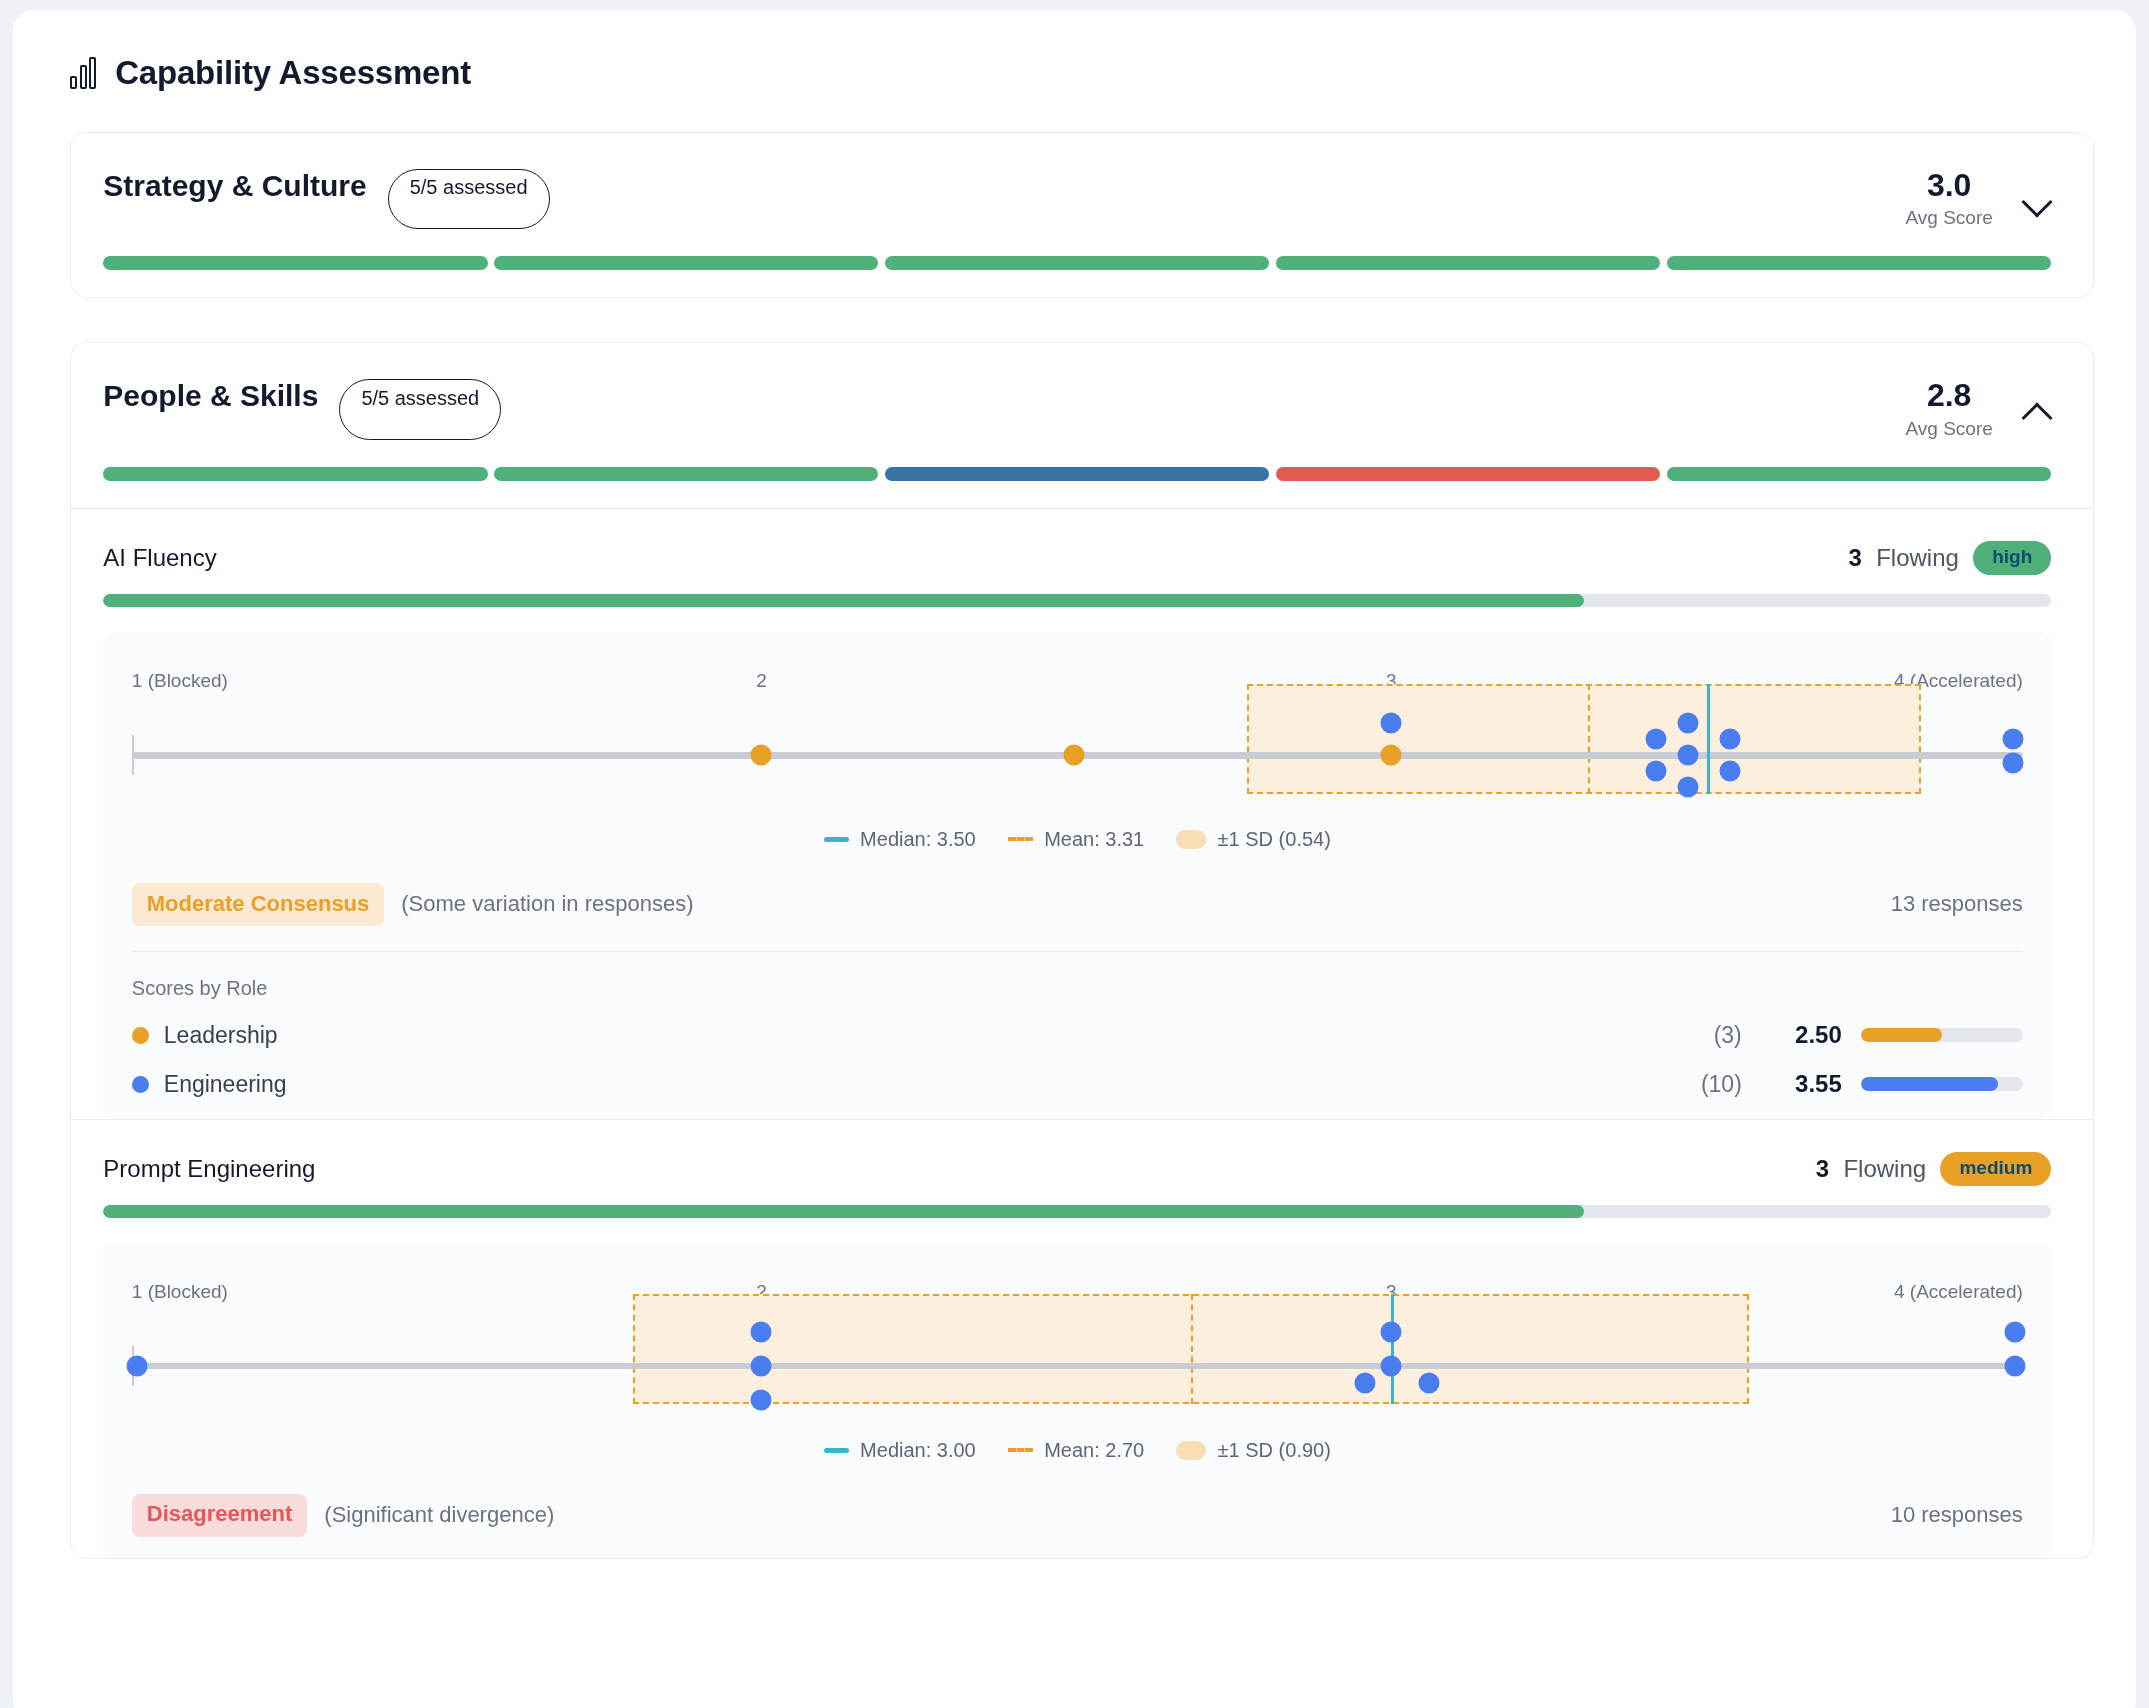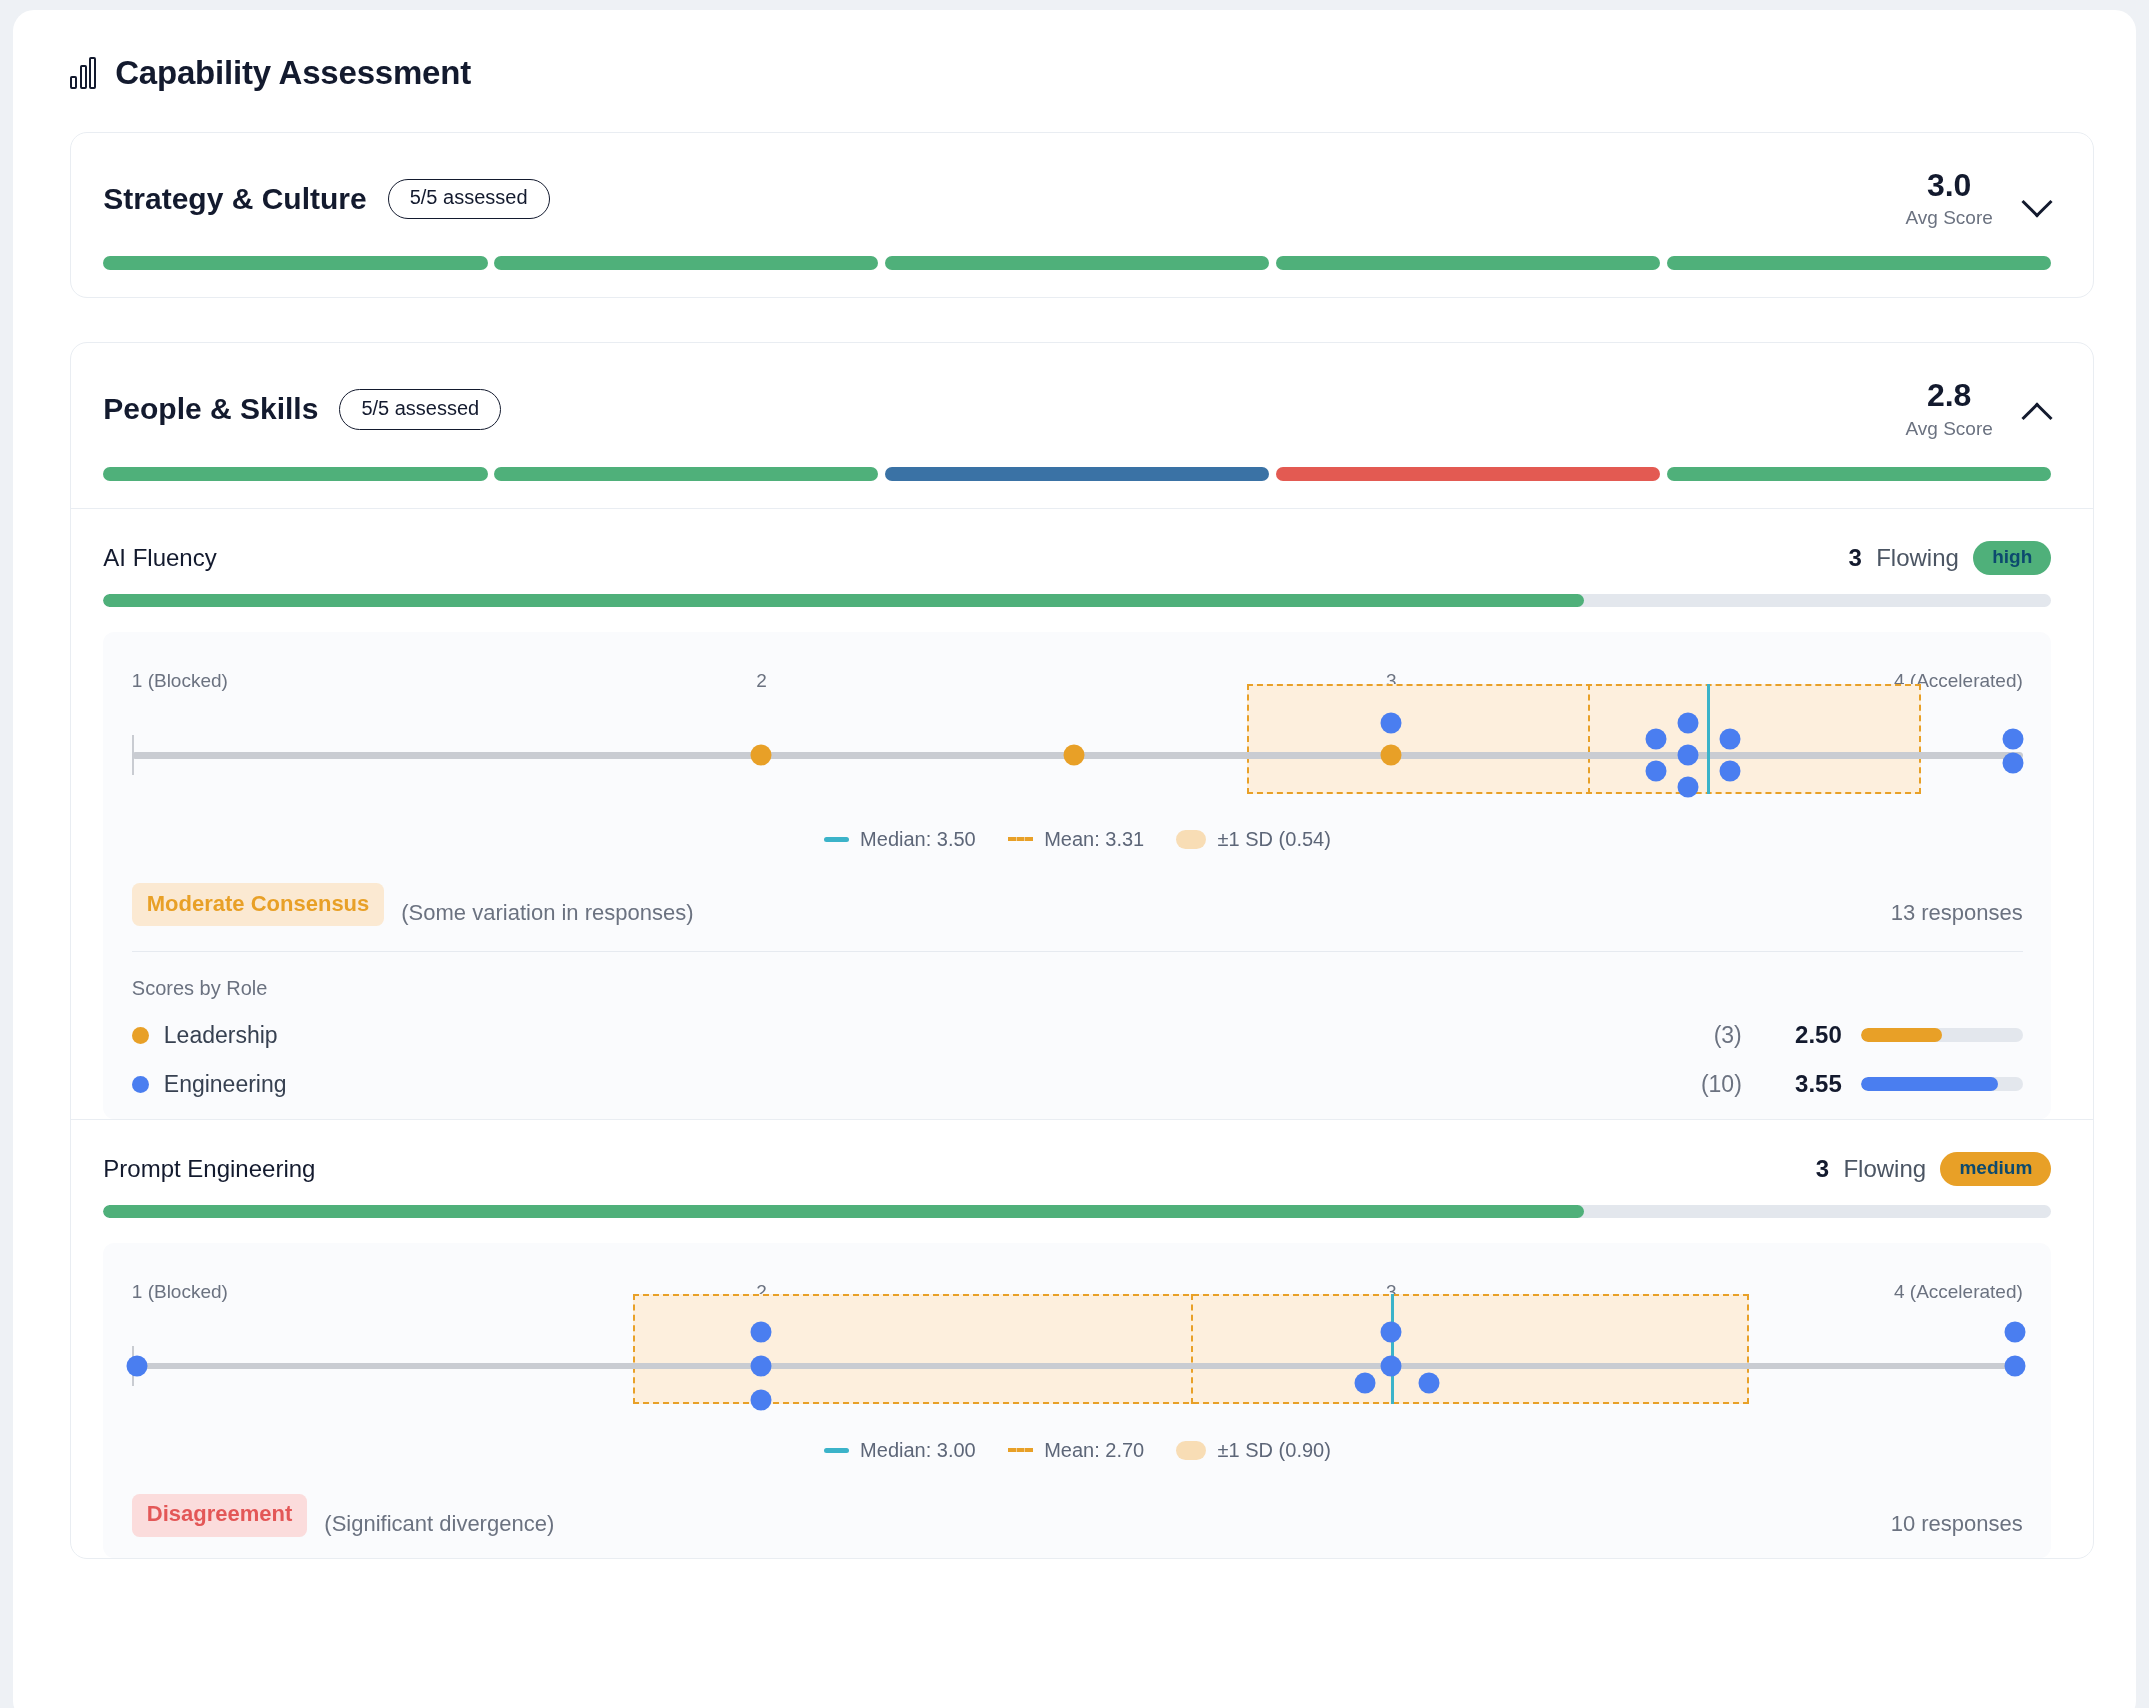--- a/index.html
+++ b/index.html
@@ -30,21 +30,21 @@
 
   
   .card {
     margin-top: 40px;
     border: 1.4px solid #e9edf2;
     border-radius: 17px;
     background: #fff;
   }
   .card + .card { margin-top: 44px; }
   .layer-head { padding: 36px 40px 0 32px; }
-  .layer-top { display: flex; align-items: center; }
+  .layer-top { display: flex; }
   .layer-name { font-size: 30px; font-weight: bold; color: #131a2e; }
   .pill {
     margin-left: 21px;
     border: 1.5px solid #131a2e;
     border-radius: 950px;
     padding: 6.7px 21px 8.6px;
     font-size: 20px; color: #131a2e;
     white-space: nowrap;
   }
   .layer-right { margin-left: auto; display: flex; align-items: center; gap: 28.5px; }
@@ -99,21 +99,21 @@
   .dot { position: absolute; width: 21px; height: 21px; border-radius: 50%; transform: translate(-50%, -50%); }
   .dot.lead { background: #e8a027; }
   .dot.eng { background: #4a7ef0; }
 
   .legend { display: flex; justify-content: center; align-items: center; gap: 32px; margin-top: 17px; font-size: 20px; color: #5d6678; }
   .legend .li { display: flex; align-items: center; gap: 11.4px; }
   .lg-solid { width: 25px; height: 4.8px; background: #3bb3c9; border-radius: 2.9px; }
   .lg-dash { width: 25px; height: 0; border-top: 4.8px dashed #e8a027; }
   .lg-band { width: 30px; height: 19px; border-radius: 9.5px; background: #f8ddb5; }
 
-  .cons-row { display: flex; align-items: flex-end; margin-top: 32px; }
+  .cons-row { display: flex; align-items: center; margin-top: 32px; }
   .cons-badge { border-radius: 7.6px; padding: 7.6px 15px 9.5px; font-size: 22px; font-weight: bold; }
   .cons-badge.moderate { background: #fbe9d2; color: #e8a027; }
   .cons-badge.disagree { background: #fbdcdc; color: #e35757; }
   .cons-note { margin-left: 17px; font-size: 22px; color: #6b7280; }
   .resp { margin-left: auto; font-size: 22px; color: #6b7280; }
 
   .roles-wrap { margin-top: 25px; border-top: 1.4px solid #e6eaf0; padding-top: 25px; }
   .roles-title { font-size: 20px; color: #6b7280; }
   .role-row { display: flex; align-items: center; margin-top: 21px; }
   .role-dot { width: 17px; height: 17px; border-radius: 50%; }

